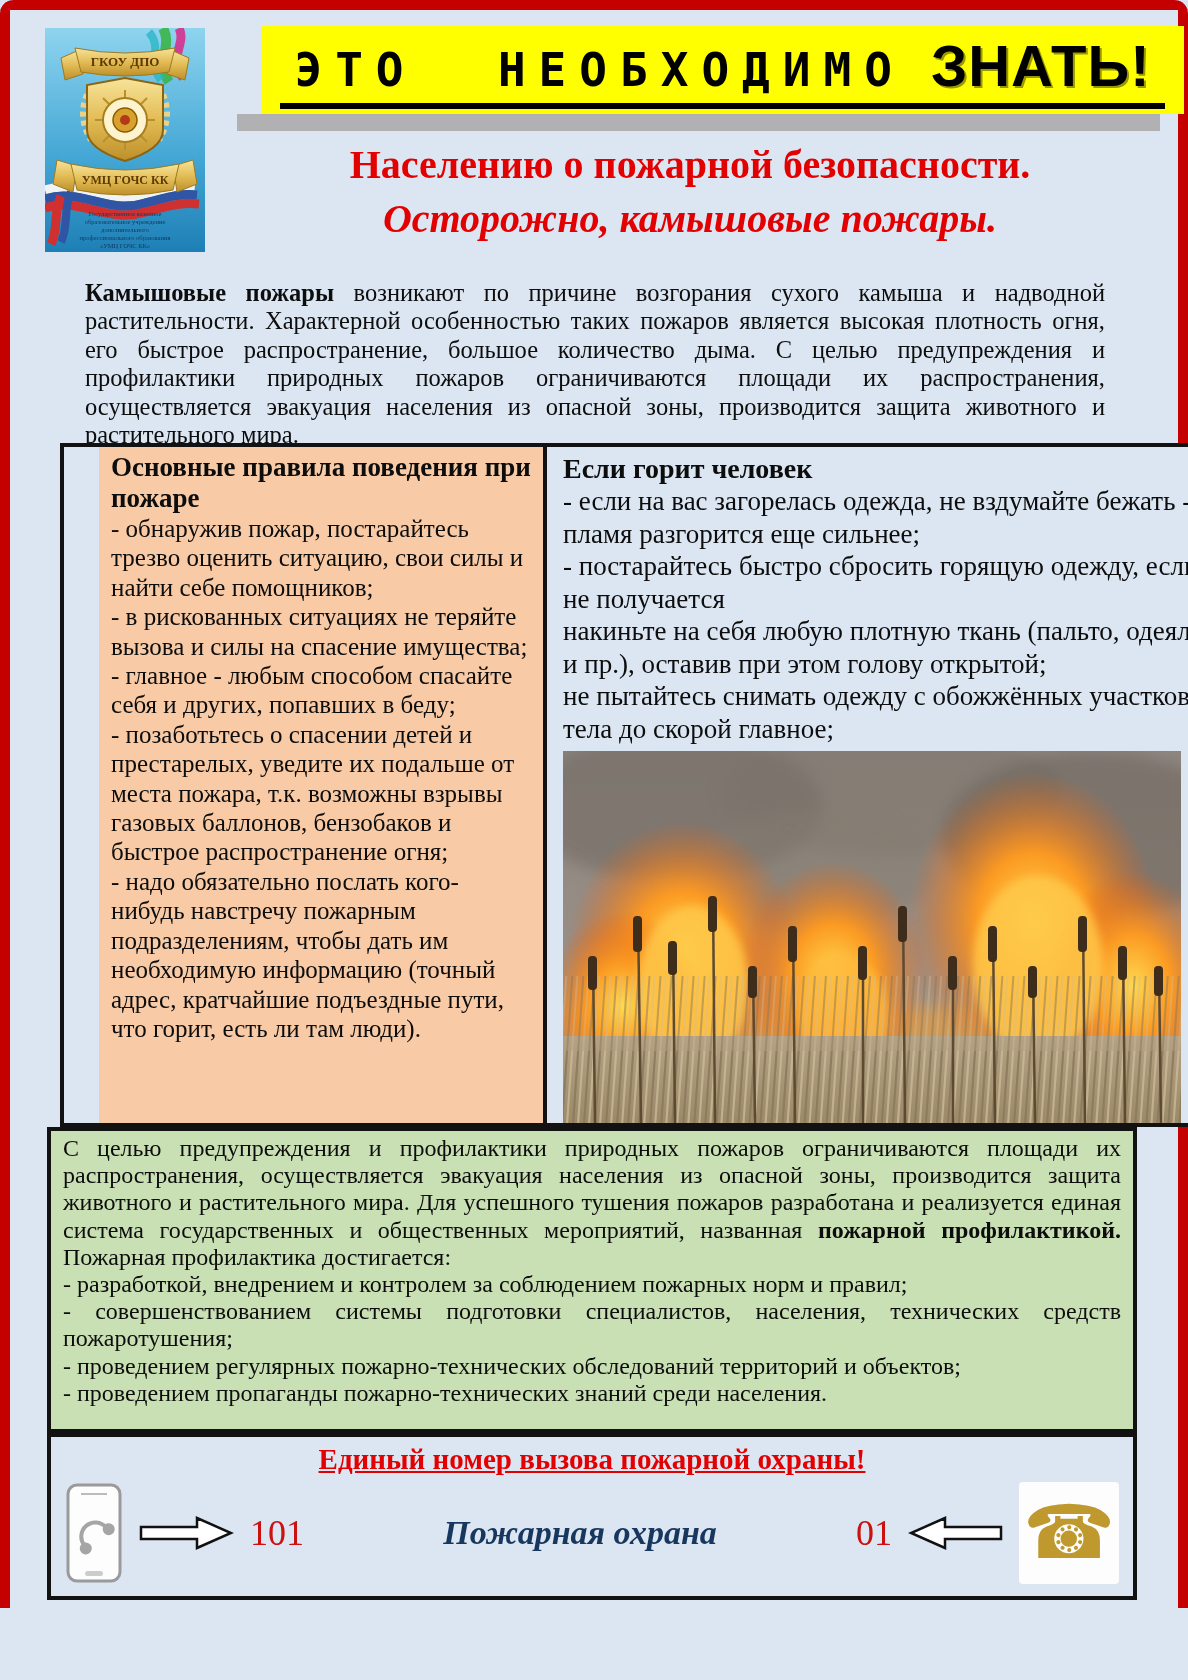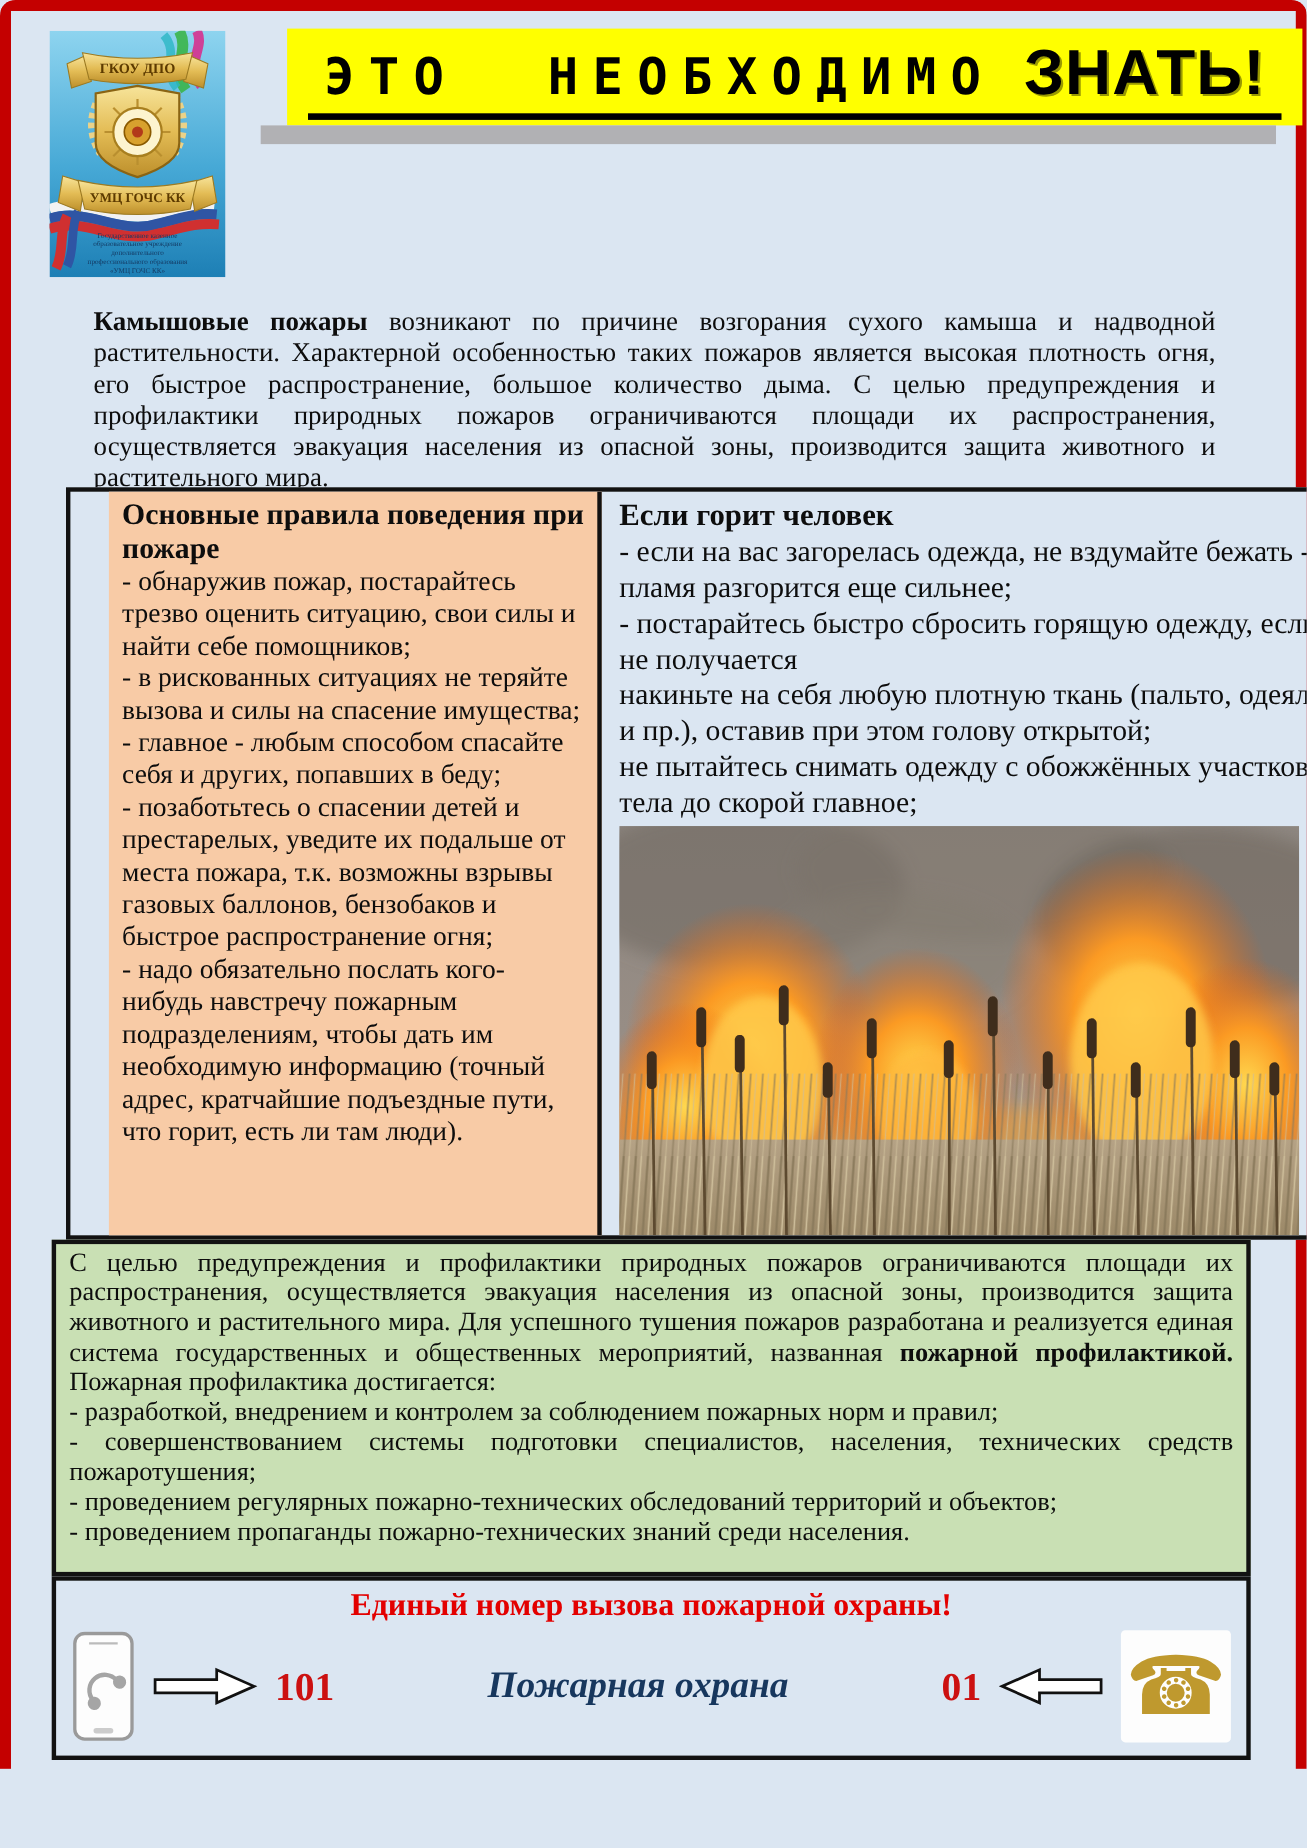--- a/index.html
+++ b/index.html
@@ -35,23 +35,23 @@
   .col-right p{margin:0;}
   .fire-fig{margin-top:6px;width:618px;height:372px;display:block;}
   
   .green-box{position:absolute;left:47px;top:1127px;width:1090px;height:306px;background:#c9e0b4;
         border:4px solid #121212;box-sizing:border-box;padding:4px 12px;font-size:24px;line-height:27.2px;
         text-align:justify;}
   .green-box p{margin:0;}
   
   .footer-box{position:absolute;left:47px;top:1433px;width:1090px;height:167px;border:4px solid #121212;
         box-sizing:border-box;padding:4px 14px;background:#dbe6f2;}
-  .footer-head{text-align:center;color:#e30000;font-weight:bold;font-size:29px;margin-top:2px;}
+  .footer-head{text-align:center;color:#e30000;font-weight:bold;font-size:29px;margin-top:2px;text-decoration:underline;}
   .footer-row{display:flex;align-items:center;margin-top:6px;gap:16px;}
-  .num{font-size:36px;font-weight:bold;color:#cc1111;}
+  .num{font-size:36px;font-weight:normal;color:#cc1111;}
   .svc{flex:1;text-align:center;font-size:34px;font-weight:bold;font-style:italic;color:#17375e;}
   .tele-box{width:100px;height:102px;background:#fdfdfd;border-radius:4px;display:flex;align-items:center;justify-content:center;}
   b{font-weight:bold;}
 </style>
 </head>
 <body>
 
 <div class="page">
   <div class="red-frame"></div>
 
@@ -107,20 +107,24 @@
   </svg>
 
   <div class="banner">
     <div class="banner-line">
       <span class="banner-p1">ЭТО  НЕОБХОДИМО</span>
       <span class="banner-p2">ЗНАТЬ!</span>
     </div>
   </div>
   <div class="gray-bar"></div>
 
+  <div class="title">
+    <div class="t1">Населению о пожарной безопасности.</div>
+    <div class="t2">Осторожно, камышовые пожары.</div>
+  </div>
 
   <p class="intro"><b>Камышовые пожары</b><span> возникают по причине возгорания сухого камыша и надводной растительности. Характерной особенностью таких пожаров является высокая плотность огня, его быстрое распространение, большое количество дыма. С целью предупреждения и профилактики природных пожаров ограничиваются площади их распространения, осуществляется эвакуация населения из опасной зоны, производится защита животного и растительного мира.</span></p>
 
   <div class="main-box">
     <div class="col-left">
       <h3>Основные правила поведения при пожаре</h3>
       <p>- обнаружив пожар, постарайтесь трезво оценить ситуацию, свои силы и найти себе помощников;</p>
       <p>- в рискованных ситуациях не теряйте вызова и силы на спасение имущества;</p>
       <p>- главное - любым способом спасайте себя и других, попавших в беду;</p>
       <p>- позаботьтесь о спасении детей и престарелых, уведите их подальше от места пожара, т.к. возможны взрывы газовых баллонов, бензобаков и быстрое распространение огня;</p>

